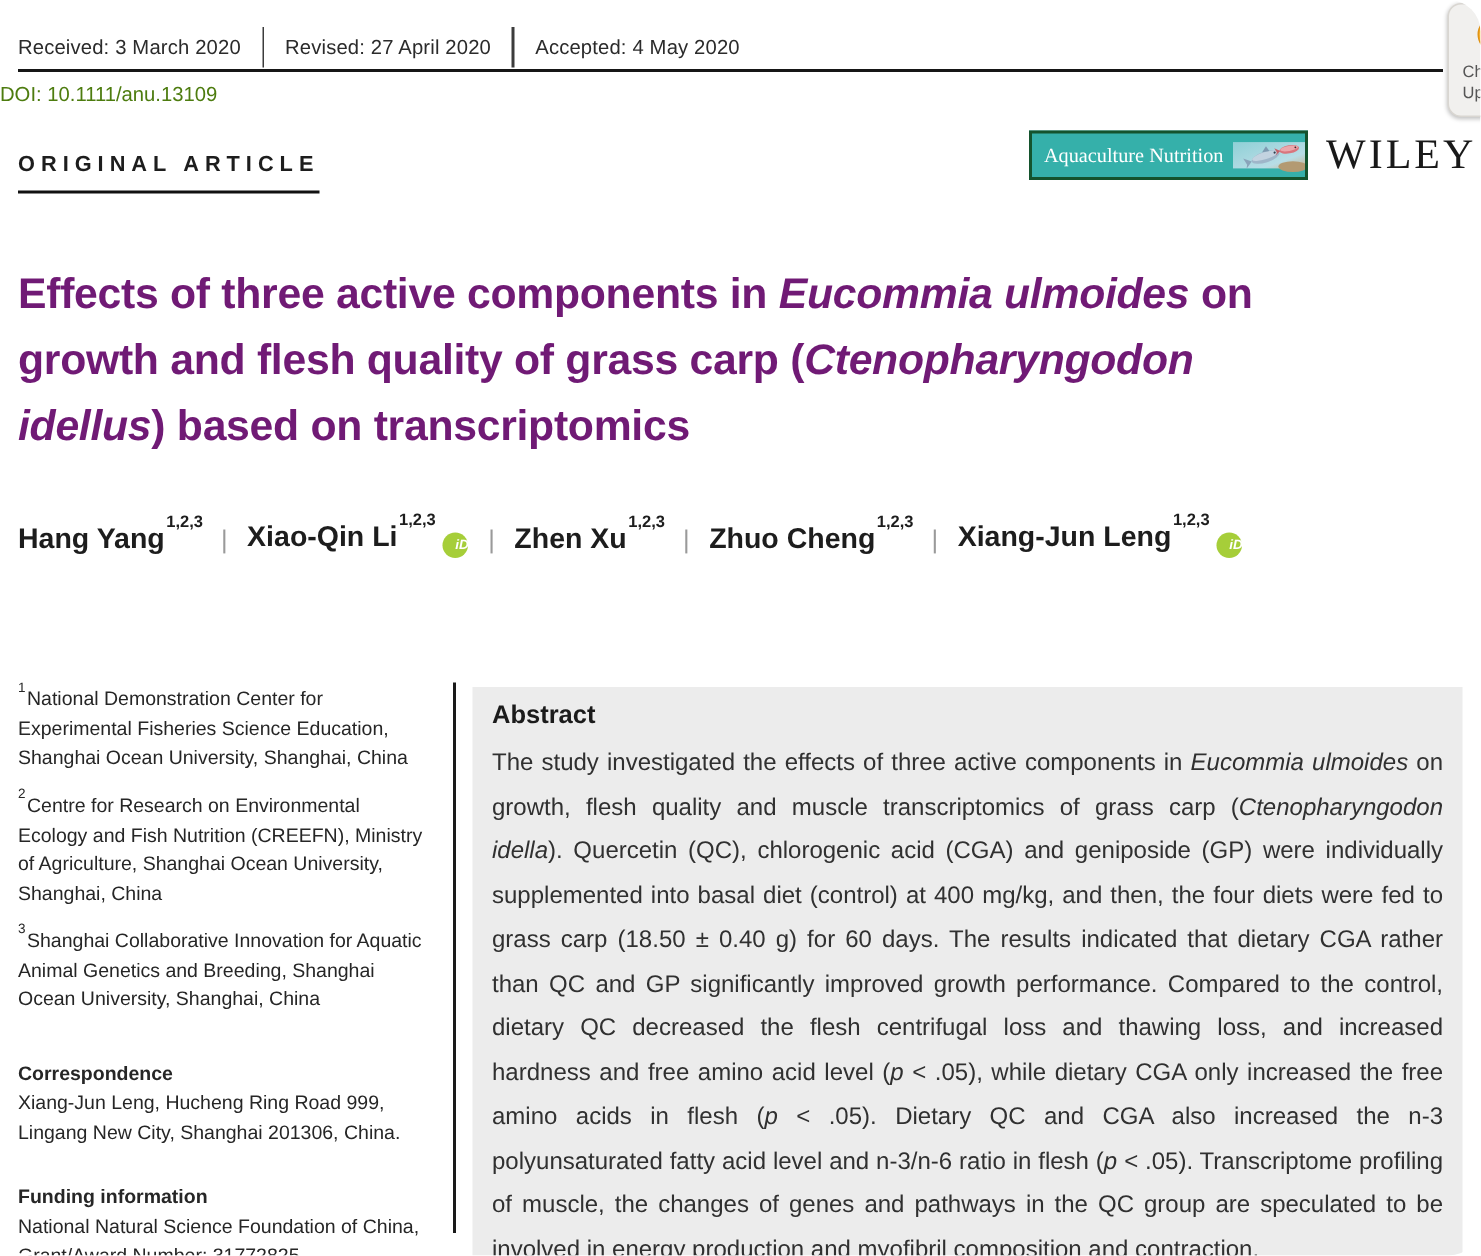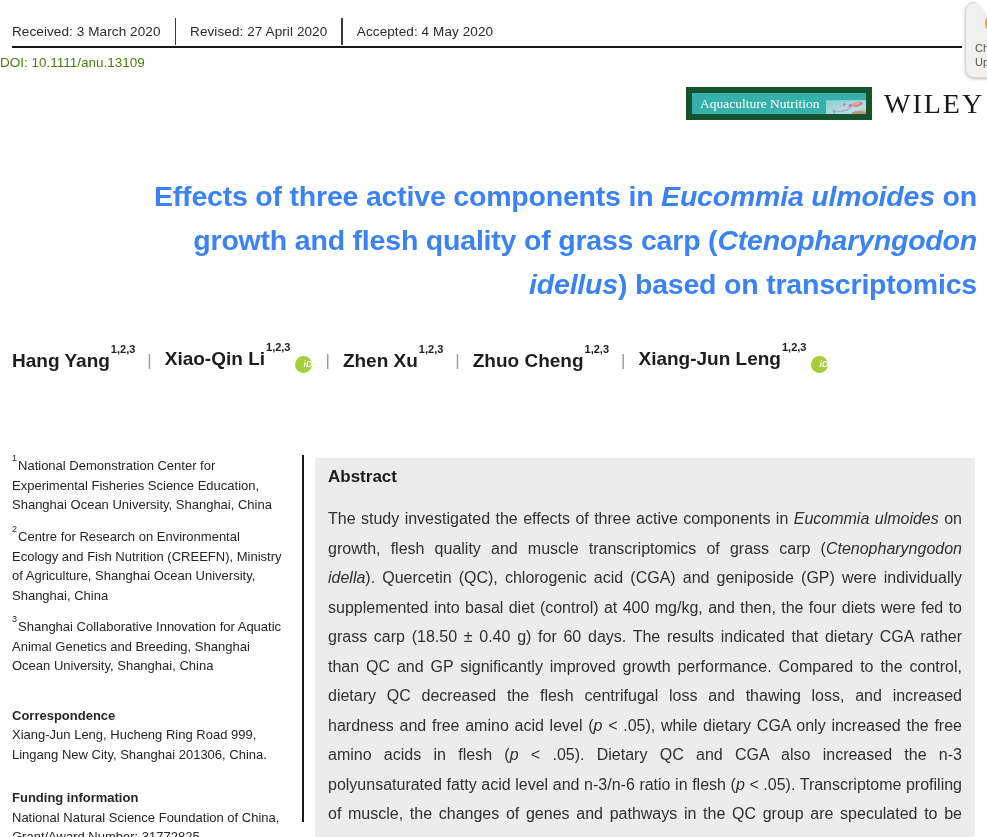--- a/index.html
+++ b/index.html
@@ -60,21 +60,21 @@
     position: absolute; left: 12px; top: 102px;
     display: inline-block;
     font-size: 14.5px; font-weight: 700; letter-spacing: 4px;
     color: #1d1d1d;
     padding-bottom: 9px;
     border-bottom: 2.5px solid #111;
   }
   .journal-banner {
     position: absolute; left: 686px; top: 87px;
     width: 186px; height: 33px;
-    border: 6px solid #14532d;
+    border: 2px solid #14532d;
     background: #35b0aa;
     display: flex; align-items: stretch;
     overflow: hidden;
   }
   .journal-banner .banner-text {
     flex: 0 0 auto;
     display: flex; align-items: center;
     padding: 0 6px 0 8px;
     font-family: "Liberation Serif", serif;
     font-size: 13.5px; color: #ffffff;
@@ -86,23 +86,22 @@
     font-family: "Liberation Serif", serif;
     font-size: 28px; letter-spacing: 2px;
     color: #191919;
   }
 
   
   .article-title {
     position: absolute; left: 12px; top: 174px;
     width: 965px;
     font-size: 28.5px; line-height: 44px; font-weight: 700;
-    color: #3b82f6;
+    color: #701a75;
     letter-spacing: -0.2px;
-    text-align: right;
   }
 
   
   .authors-row {
     position: absolute; left: 12px; top: 348px;
     width: 965px;
     font-size: 19px; font-weight: 700; color: #1d1d1d;
     display: flex; align-items: center; flex-wrap: wrap;
   }
   .author { white-space: nowrap; }
@@ -142,21 +141,21 @@
 
   
   .abstract-box {
     position: absolute; left: 315px; top: 458px;
     width: 660px; height: 395px;
     background: #ececec;
     padding: 9px 13px 0 13px;
   }
   .abstract-heading {
     font-size: 17px; font-weight: 700; color: #1b1b1b;
-    margin-bottom: 17px;
+    margin-bottom: 7px;
   }
   .abstract-body {
     font-size: 16px; line-height: 29.5px; color: #303030;
     text-align: justify;
   }
 </style>
 </head>
 <body>
 
 <div class="page">
@@ -172,20 +171,21 @@
   <div class="top-rule"></div>
 
   <div class="doi-line">DOI: 10.1111/anu.13109</div>
 
   <div class="check-badge">
     <div class="badge-circle"></div>
     <div>Check for</div>
     <div>Updates</div>
   </div>
 
+  <div class="article-type">ORIGINAL ARTICLE</div>
 
   <div class="journal-banner">
     <span class="banner-text">Aquaculture Nutrition</span>
     <svg width="80" height="29" viewBox="0 0 80 29">
       <defs>
         <linearGradient id="water" x1="0" y1="0" x2="1" y2="1">
           <stop offset="0" stop-color="#8fd0d6"></stop>
           <stop offset="0.7" stop-color="#b8dde6"></stop>
           <stop offset="1" stop-color="#c9b493"></stop>
         </linearGradient>

